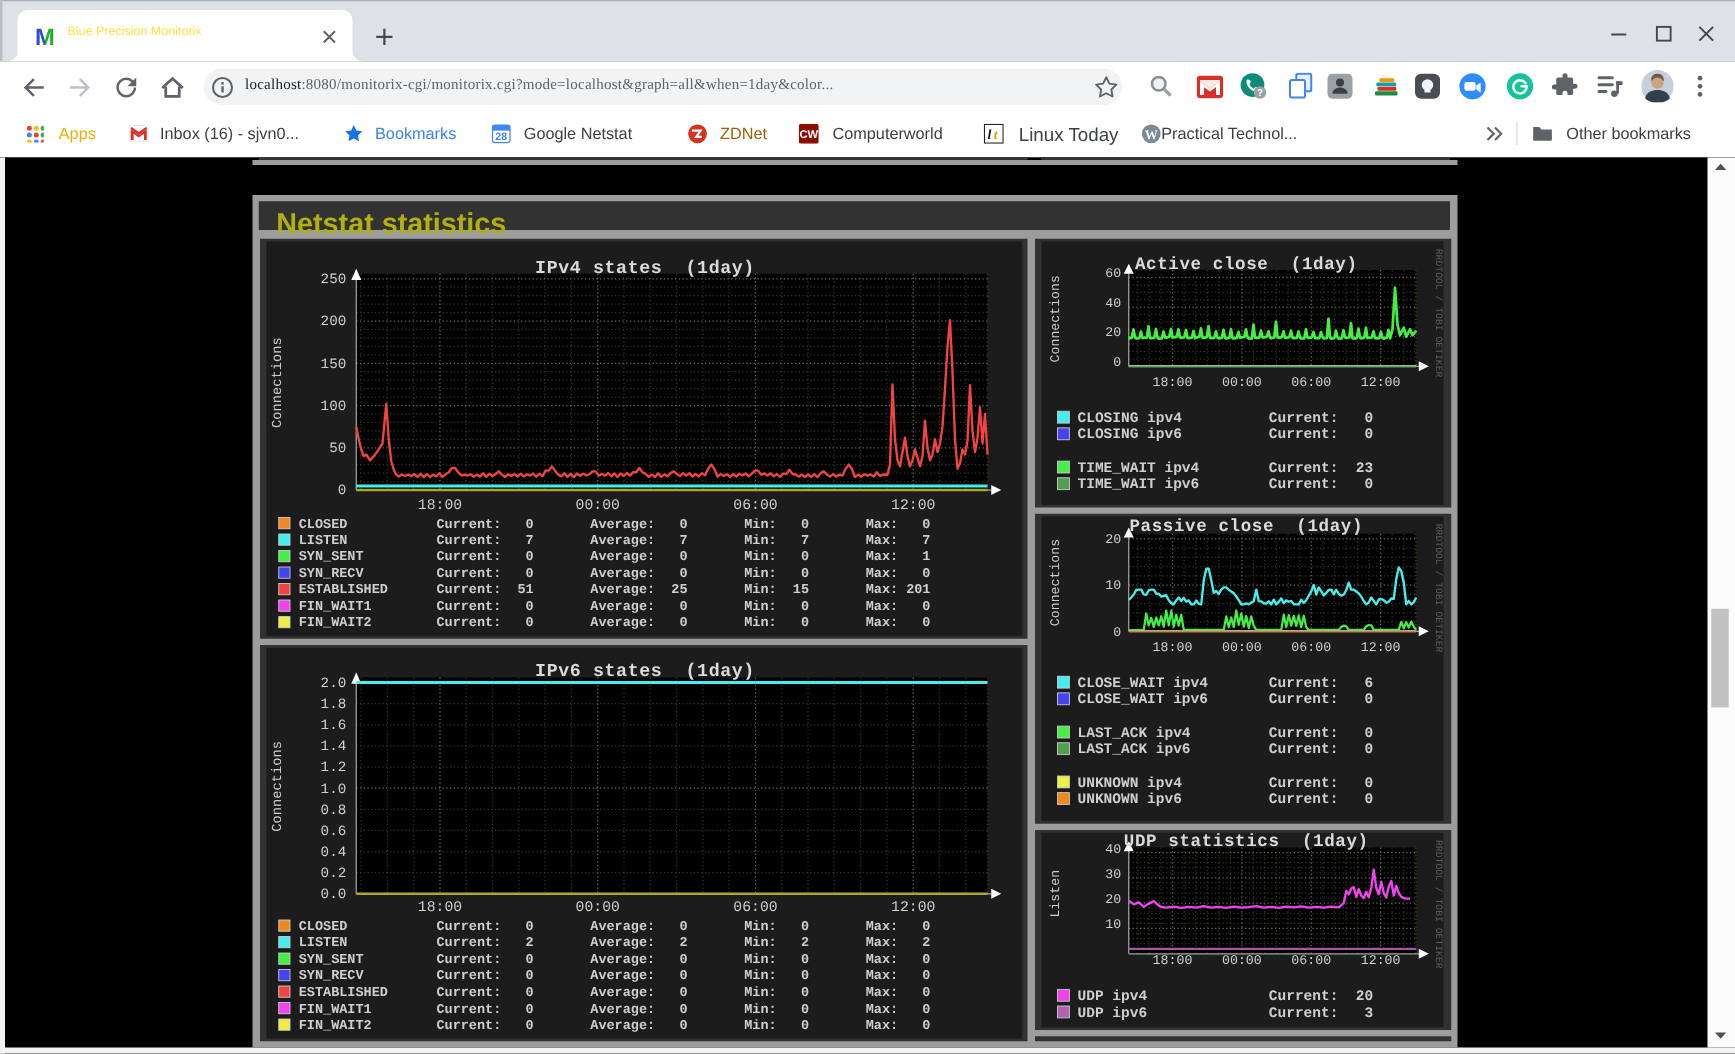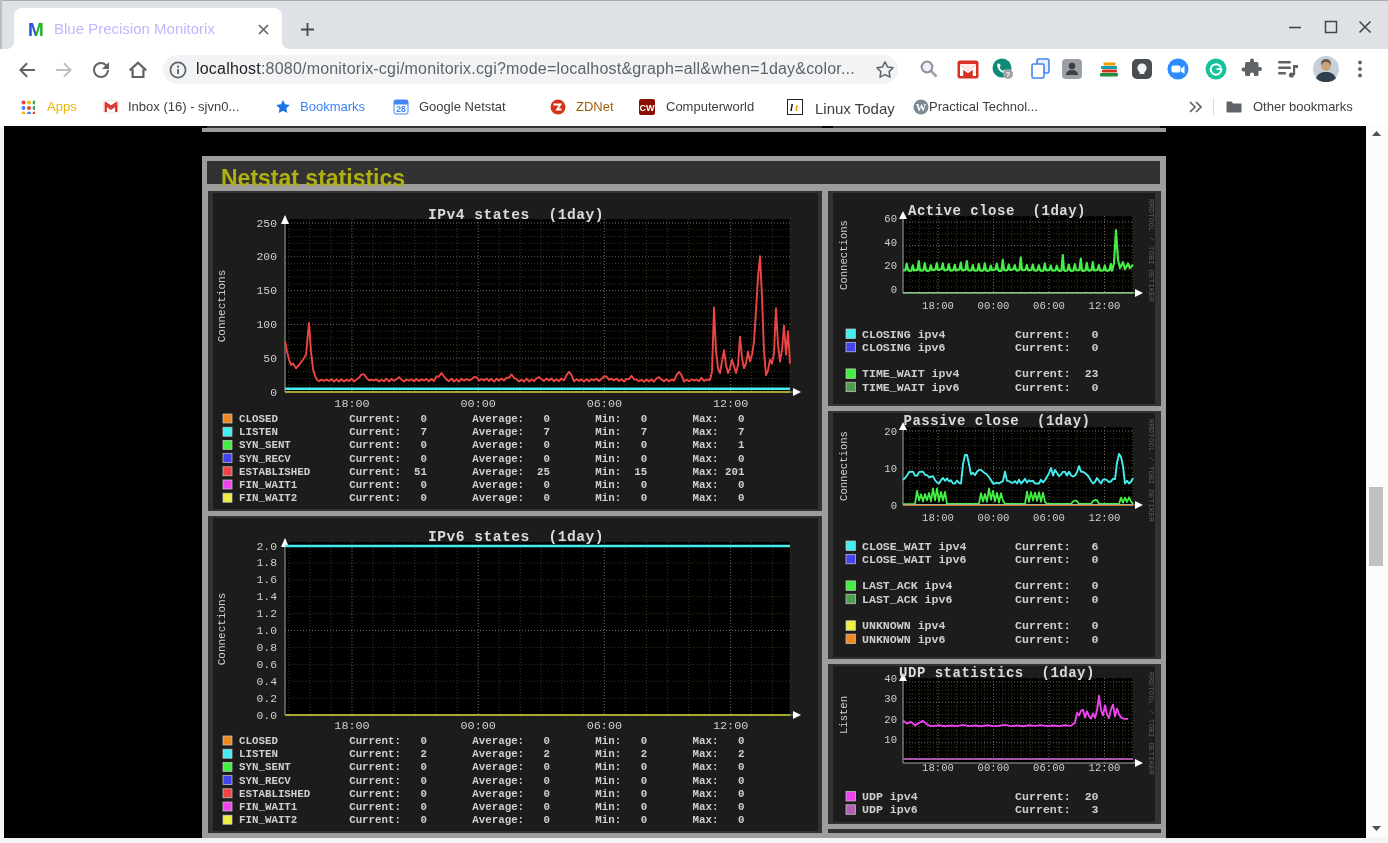--- a/index.html
+++ b/index.html
@@ -8,21 +8,21 @@
 <div class="abs" style="left:282px;top:41px;width:8px;height:8px;background:radial-gradient(circle at 8px 0, transparent 8px, #fff 8px)"></div>
 <svg class="abs" style="left:27px;top:20px" width="18" height="18" viewBox="0 0 18 18">
     <defs>
       <linearGradient id="mg" x1="0" y1="0" x2="1" y2="0">
         <stop offset="0.5" stop-color="#2a4fd0"></stop>
         <stop offset="0.5" stop-color="#1fb41f"></stop>
       </linearGradient>
     </defs>
     <text x="9" y="16" font-size="19" font-weight="bold" text-anchor="middle" font-family="Liberation Sans" fill="url(#mg)">M</text>
   </svg>
-<div style="position:absolute;left:54px;top:20px;font-size:15px;color:#c4b5fd;font-weight:normal;font-family:'Liberation Sans',sans-serif;white-space:nowrap;">Blue Precision Monitorix</div>
+<div style="position:absolute;left:54px;top:20px;font-size:10px;color:#fde047;font-weight:normal;font-family:'Liberation Sans',sans-serif;white-space:nowrap;">Blue Precision Monitorix</div>
 <svg class="abs" style="left:257px;top:23px" width="13" height="13" viewBox="0 0 13 13">
     <path d="M2 2l9 9M11 2l-9 9" stroke="#5f6368" stroke-width="1.6"></path>
   </svg>
 <svg class="abs" style="left:300px;top:22px" width="15" height="15" viewBox="0 0 15 15">
     <path d="M7.5 1v13M1 7.5h13" stroke="#45494e" stroke-width="1.8"></path>
   </svg>
 <svg class="abs" style="left:1288px;top:20px" width="14" height="14" viewBox="0 0 14 14">
     <path d="M1 7.5h12" stroke="#43474b" stroke-width="1.6"></path>
   </svg>
 <svg class="abs" style="left:1324px;top:20px" width="14" height="14" viewBox="0 0 14 14">
@@ -44,21 +44,21 @@
 <svg style="position:absolute;left:127px;top:59px" width="22" height="22" viewBox="0 0 22 22">
     <path d="M3.6 10.6 11 3.8l7.4 6.8" fill="none" stroke="#5f6368" stroke-width="2.2" stroke-linecap="square"></path>
     <path d="M5.6 10.2V18h10.8v-7.8" fill="none" stroke="#5f6368" stroke-width="2.2"></path>
   </svg>
 <div class="abs" style="left:163px;top:55px;width:735px;height:29px;background:#f1f3f4;border-radius:15px"></div>
 <svg style="position:absolute;left:169px;top:61px" width="18" height="18" viewBox="0 0 18 18">
     <circle cx="9" cy="9" r="7.6" fill="none" stroke="#5f6368" stroke-width="1.7"></circle>
     <rect x="8.1" y="8" width="1.9" height="5" fill="#5f6368"></rect>
     <rect x="8.1" y="4.6" width="1.9" height="2" fill="#5f6368"></rect>
   </svg>
-<div class="abs" style="left:196px;top:60px;font-size:16px;letter-spacing:0.2px;font-family:Liberation Sans, sans-serif;white-space:nowrap;color:#202124">localhost<span style="color:#5f6368">:8080/monitorix-cgi/monitorix.cgi?mode=localhost&amp;graph=all&amp;when=1day&amp;color...</span></div>
+<div class="abs" style="left:196px;top:60px;font-size:12px;letter-spacing:0.2px;font-family:Liberation Serif, serif;white-space:nowrap;color:#202124">localhost<span style="color:#5f6368">:8080/monitorix-cgi/monitorix.cgi?mode=localhost&amp;graph=all&amp;when=1day&amp;color...</span></div>
 <svg style="position:absolute;left:875px;top:60px" width="20" height="20" viewBox="0 0 20 20">
     <path d="M10 1.8l2.5 5.1 5.6.8-4 3.9.9 5.6-5-2.6-5 2.6.9-5.6-4-3.9 5.6-.8z" fill="none" stroke="#5f6368" stroke-width="1.5" stroke-linejoin="round"></path>
   </svg>
 <svg style="position:absolute;left:919px;top:59px" width="20" height="20" viewBox="0 0 20 20">
     <circle cx="8" cy="8" r="5.4" fill="#eef1f5" stroke="#8a9097" stroke-width="2"></circle>
     <line x1="12.2" y1="12.2" x2="17.5" y2="17.5" stroke="#9aa0a6" stroke-width="2.6"></line>
   </svg>
 <svg style="position:absolute;left:957px;top:60px" width="22" height="19" viewBox="0 0 22 19">
     <rect x="0.5" y="0.5" width="21" height="18" rx="2.5" fill="#d93025"></rect>
     <path d="M3 16V5l8 5.8L19 5v11h-3.2V9.8L11 13.2 6.2 9.8V16z" fill="#fff"></path>

